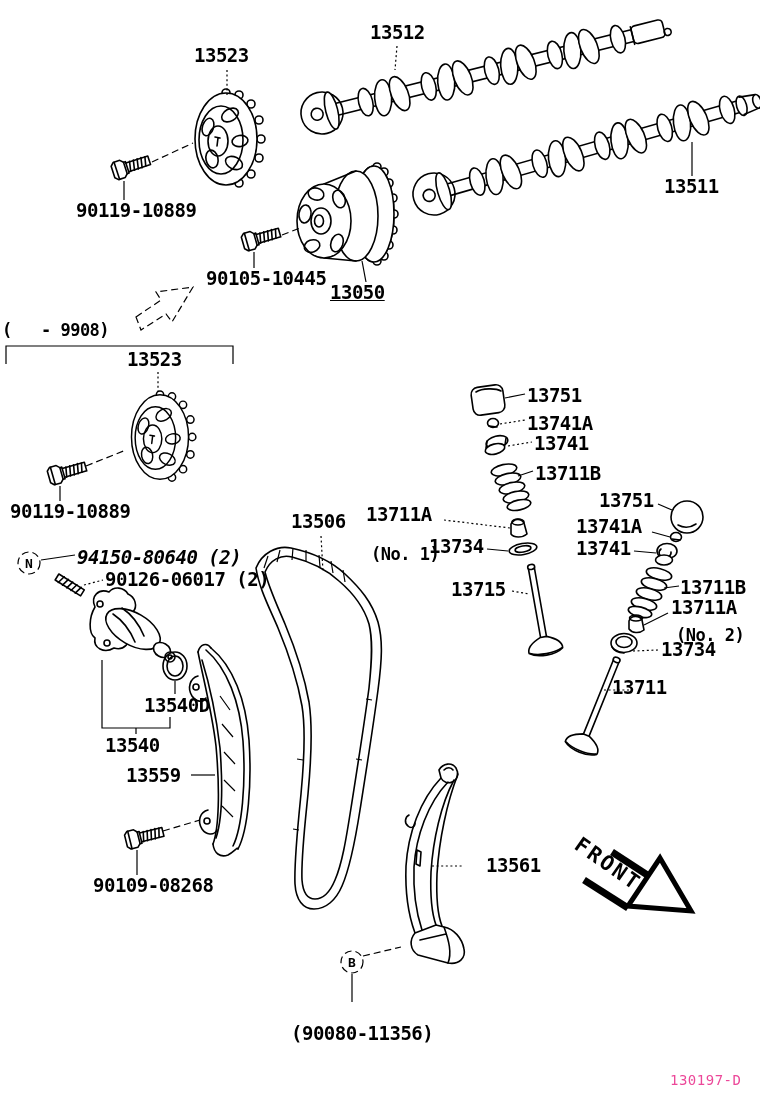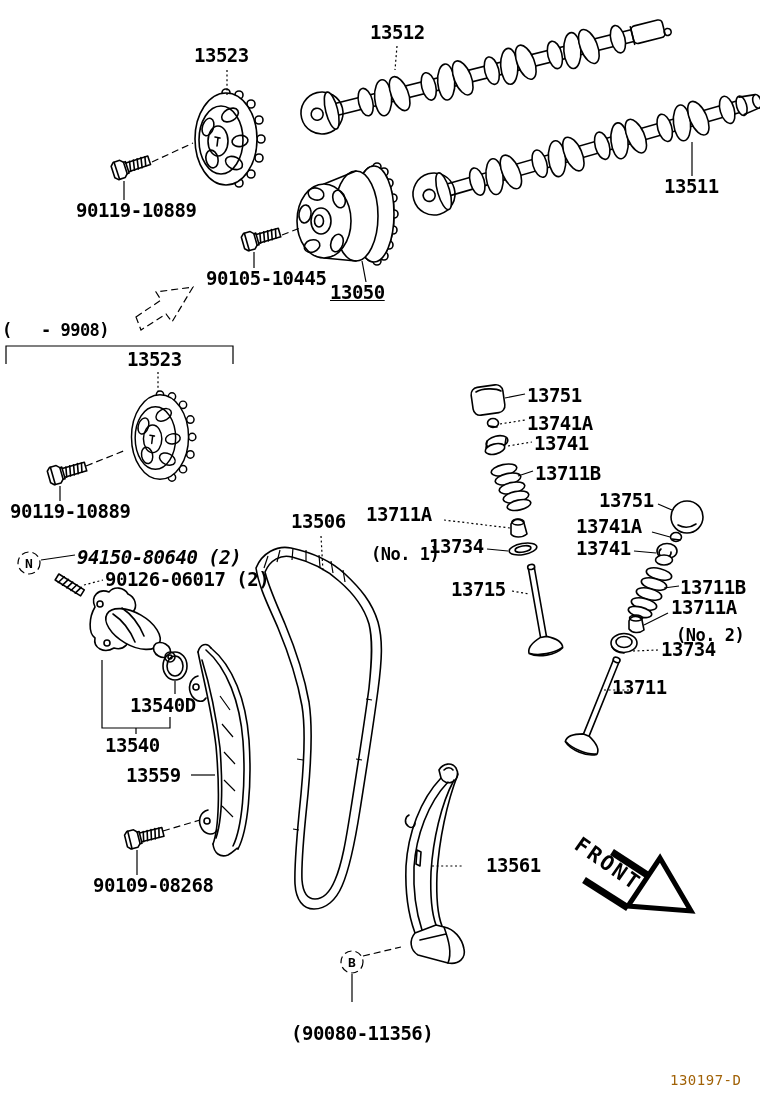--- a/index.html
+++ b/index.html
@@ -2,21 +2,21 @@
 <html><head>
 <meta charset="utf-8">
 <style>
   html,body{margin:0;padding:0;background:#fff;}
   #page{position:relative;width:760px;height:1112px;background:#fff;overflow:hidden;
         font-family:"DejaVu Sans Mono", monospace;}
   #art{position:absolute;left:0;top:0;}
   .lbl{position:absolute;font:700 19px "DejaVu Sans Mono", monospace;color:#000;
        white-space:pre;letter-spacing:-0.5px;line-height:1;}
   .lbl-sm{font:700 17px "DejaVu Sans Mono", monospace;letter-spacing:-0.5px;}
-  .doc{font:400 14px "DejaVu Sans Mono", monospace;color:#a16207;letter-spacing:0.5px;}
+  .doc{font:400 14px "DejaVu Sans Mono", monospace;color:#ec4899;letter-spacing:0.5px;}
   svg{display:block;}
   .ln{stroke:#000;stroke-width:1.6;fill:none;stroke-linecap:round;stroke-linejoin:round;}
   .lnw{stroke:#000;stroke-width:1.6;fill:#fff;stroke-linejoin:round;}
   .ldr{stroke:#000;stroke-width:1.2;fill:none;}
   .dash{stroke-dasharray:7 4;}
   .dot{stroke-dasharray:2 2.6;}
   .svgtxt{font-family:"DejaVu Sans Mono", monospace;font-weight:700;fill:#000;}
 </style>
 </head>
 <body>
@@ -298,20 +298,20 @@
   <div class="lbl" style="left:599px;top:491px;">13751</div>
   <div class="lbl" style="left:576px;top:517px;">13741A</div>
   <div class="lbl" style="left:576px;top:539px;">13741</div>
   <div class="lbl" style="left:680px;top:578px;">13711B</div>
   <div class="lbl" style="left:671px;top:598px;">13711A</div>
   <div class="lbl lbl-sm" style="left:676px;top:625px;">(No. 2)</div>
   <div class="lbl" style="left:661px;top:640px;">13734</div>
   <div class="lbl" style="left:612px;top:678px;">13711</div>
   <div class="lbl" style="left:77px;top:548px;font-style:italic;">94150-80640 (2)</div>
   <div class="lbl" style="left:105px;top:570px;">90126-06017 (2)</div>
-  <div class="lbl" style="left:130px;top:696px;">13540D</div>
+  <div class="lbl" style="left:144px;top:696px;">13540D</div>
   <div class="lbl" style="left:105px;top:736px;">13540</div>
   <div class="lbl" style="left:126px;top:766px;">13559</div>
   <div class="lbl" style="left:93px;top:876px;">90109-08268</div>
   <div class="lbl" style="left:466px;top:856px;margin-left:20px;">13561</div>
   <div class="lbl" style="left:291px;top:1024px;">(90080-11356)</div>
   <div class="lbl doc" style="left:670px;top:1072px;">130197-D</div>
 </div>
 
 </body></html>

